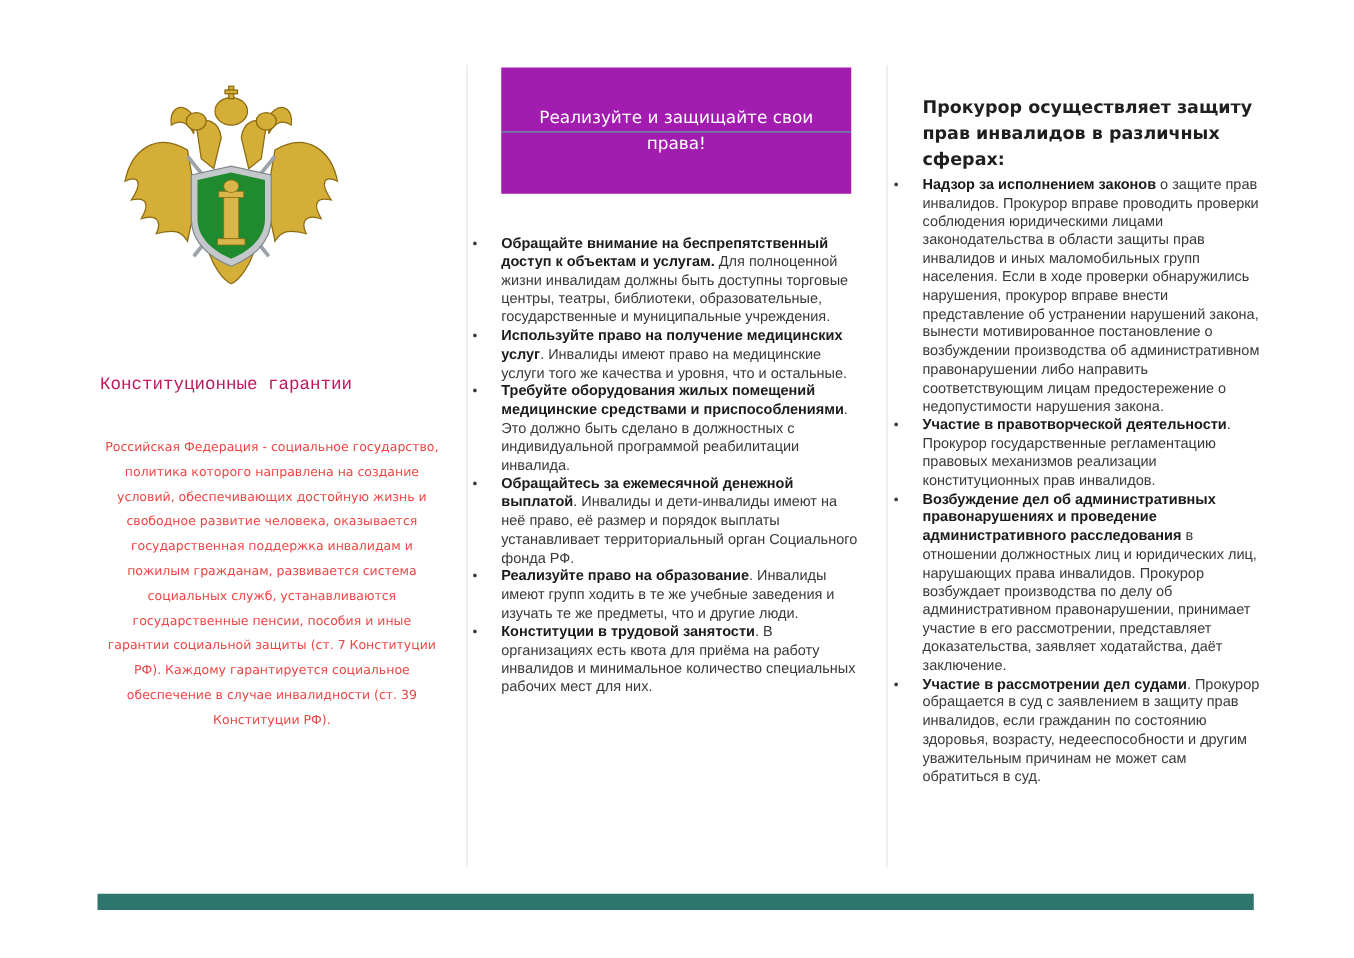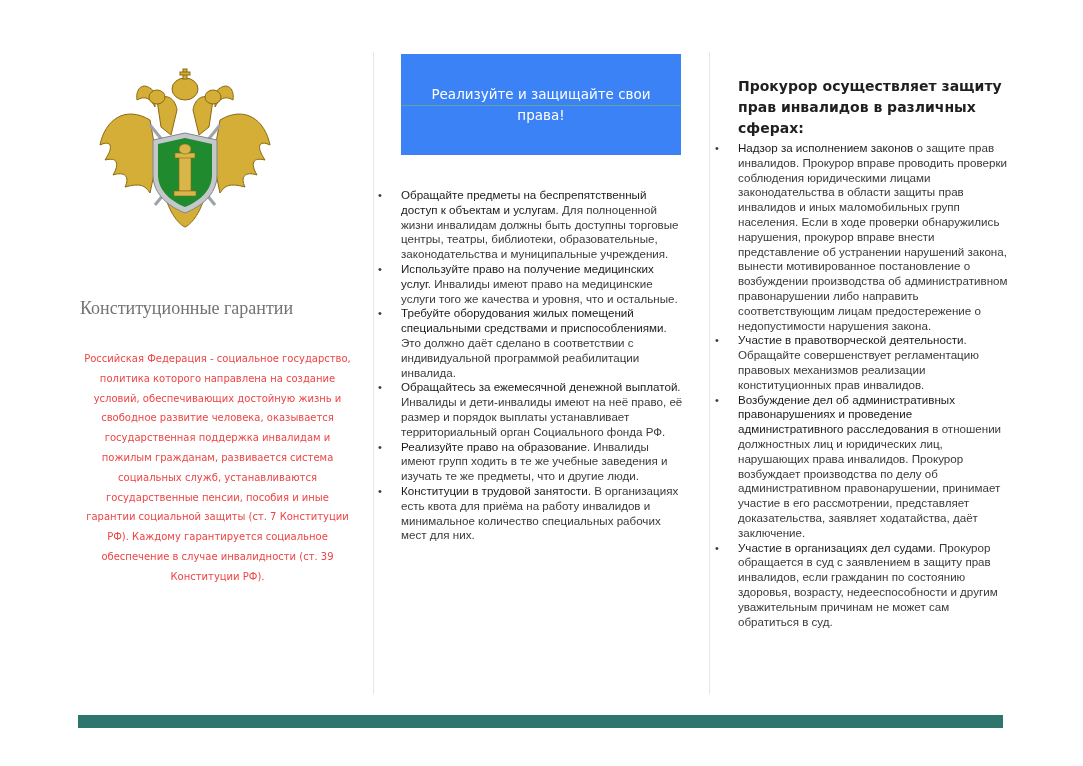--- a/index.html
+++ b/index.html
@@ -8,45 +8,45 @@
     font-family: "Liberation Sans", sans-serif; color: #222;
   }
   .emblem { position: absolute; left: 95px; top: 65px; width: 180px; height: 165px; }
   .sep { position: absolute; top: 52px; width: 1px; background: #e6e6e6; height: 642px; }
   .sep.s1 { left: 373px; }
   .sep.s2 { left: 709px; }
 
   
   .col1-title {
     position: absolute; left: 80px; top: 296px; width: 270px;
-    font-family: Liberation Serif, serif; font-size: 18px; line-height: 24px; color: #737373;
+    font-family: Liberation Mono, monospace; font-size: 14px; line-height: 24px; color: #be185d;
   }
   .col1-body {
     position: absolute; left: 80px; top: 349px; width: 275px;
     font-family: "DejaVu Sans", sans-serif; font-size: 10px; line-height: 19.8px; color: #ef4444; text-align: center;
   }
 
   
   .banner {
     position: absolute; left: 401px; top: 54px; width: 280px; height: 101px;
-    background: #3b82f6; color: #ffffff;
+    background: #a21caf; color: #ffffff;
     font-family: "DejaVu Sans", sans-serif; font-size: 13.5px; line-height: 21px;
     display: flex; align-items: center; justify-content: center; text-align: center;
   }
   .banner .rule { position: absolute; left: 0; right: 0; top: 51px; height: 1px; background: #5fa39b; }
   .banner span { position: relative; display: block; padding: 0 20px; }
 
   ul.items { list-style: none; margin: 0; padding: 0; position: absolute; }
   ul.items li { position: relative; padding-left: 0; }
   ul.items li .bullet {
     position: absolute; left: -23px; top: 0; font-size: 11px;
   }
   .col2-list { left: 401px; top: 188px; width: 285px; font-size: 11.6px; line-height: 14.8px; color: #3a3a3a; }
   .col3-list { left: 738px; top: 141px; width: 270px; font-size: 11.6px; line-height: 14.8px; color: #3a3a3a; }
-  ul.items b { color: #1b1b1b; font-weight: normal; }
+  ul.items b { color: #1b1b1b; font-weight: bold; }
 
   .col3-title {
     position: absolute; left: 738px; top: 76px; width: 275px;
     font-family: "DejaVu Sans", sans-serif; font-weight: bold; font-size: 14px; line-height: 21px; color: #1f1f1f;
   }
 
   .bottom-bar { position: absolute; left: 78px; top: 715px; width: 925px; height: 13px; background: #2e756e; }
 </style>
 </head>
 <body>
@@ -94,30 +94,30 @@
 
 <div class="col1-title">Конституционные гарантии</div>
 <div class="col1-body">Российская Федерация - социальное государство, политика которого направлена на создание условий, обеспечивающих достойную жизнь и свободное развитие человека, оказывается государственная поддержка инвалидам и пожилым гражданам, развивается система социальных служб, устанавливаются государственные пенсии, пособия и иные гарантии социальной защиты (ст. 7 Конституции РФ). Каждому гарантируется социальное обеспечение в случае инвалидности (ст. 39 Конституции РФ).</div>
 
 <div class="banner">
   <div class="rule"></div>
   <span>Реализуйте и защищайте свои права!</span>
 </div>
 
 <ul class="items col2-list">
-  <li><span class="bullet">•</span><b>Обращайте предметы на беспрепятственный доступ к объектам и услугам.</b><span> Для полноценной жизни инвалидам должны быть доступны торговые центры, театры, библиотеки, образовательные, законодательства и муниципальные учреждения.</span></li>
+  <li><span class="bullet">•</span><b>Обращайте внимание на беспрепятственный доступ к объектам и услугам.</b><span> Для полноценной жизни инвалидам должны быть доступны торговые центры, театры, библиотеки, образовательные, государственные и муниципальные учреждения.</span></li>
   <li><span class="bullet">•</span><b>Используйте право на получение медицинских услуг</b><span>. Инвалиды имеют право на медицинские услуги того же качества и уровня, что и остальные.</span></li>
-  <li><span class="bullet">•</span><b>Требуйте оборудования жилых помещений специальными средствами и приспособлениями</b><span>. Это должно даёт сделано в соответствии с индивидуальной программой реабилитации инвалида.</span></li>
+  <li><span class="bullet">•</span><b>Требуйте оборудования жилых помещений медицинские средствами и приспособлениями</b><span>. Это должно быть сделано в должностных с индивидуальной программой реабилитации инвалида.</span></li>
   <li><span class="bullet">•</span><b>Обращайтесь за ежемесячной денежной выплатой</b><span>. Инвалиды и дети-инвалиды имеют на неё право, её размер и порядок выплаты устанавливает территориальный орган Социального фонда РФ.</span></li>
   <li><span class="bullet">•</span><b>Реализуйте право на образование</b><span>. Инвалиды имеют групп ходить в те же учебные заведения и изучать те же предметы, что и другие люди.</span></li>
   <li><span class="bullet">•</span><b>Конституции в трудовой занятости</b><span>. В организациях есть квота для приёма на работу инвалидов и минимальное количество специальных рабочих мест для них.</span></li>
 </ul>
 
 <div class="col3-title">Прокурор осуществляет защиту прав инвалидов в различных сферах:</div>
 
 <ul class="items col3-list">
   <li><span class="bullet">•</span><b>Надзор за исполнением законов</b><span> о защите прав инвалидов. Прокурор вправе проводить проверки соблюдения юридическими лицами законодательства в области защиты прав инвалидов и иных маломобильных групп населения. Если в ходе проверки обнаружились нарушения, прокурор вправе внести представление об устранении нарушений закона, вынести мотивированное постановление о возбуждении производства об административном правонарушении либо направить соответствующим лицам предостережение о недопустимости нарушения закона.</span></li>
-  <li><span class="bullet">•</span><b>Участие в правотворческой деятельности</b><span>. Обращайте совершенствует регламентацию правовых механизмов реализации конституционных прав инвалидов.</span></li>
+  <li><span class="bullet">•</span><b>Участие в правотворческой деятельности</b><span>. Прокурор государственные регламентацию правовых механизмов реализации конституционных прав инвалидов.</span></li>
   <li><span class="bullet">•</span><b>Возбуждение дел об административных правонарушениях и проведение административного расследования</b><span> в отношении должностных лиц и юридических лиц, нарушающих права инвалидов. Прокурор возбуждает производства по делу об административном правонарушении, принимает участие в его рассмотрении, представляет доказательства, заявляет ходатайства, даёт заключение.</span></li>
-  <li><span class="bullet">•</span><b>Участие в организациях дел судами</b><span>. Прокурор обращается в суд с заявлением в защиту прав инвалидов, если гражданин по состоянию здоровья, возрасту, недееспособности и другим уважительным причинам не может сам обратиться в суд.</span></li>
+  <li><span class="bullet">•</span><b>Участие в рассмотрении дел судами</b><span>. Прокурор обращается в суд с заявлением в защиту прав инвалидов, если гражданин по состоянию здоровья, возрасту, недееспособности и другим уважительным причинам не может сам обратиться в суд.</span></li>
 </ul>
 
 <div class="bottom-bar"></div>
 
 </body></html>

